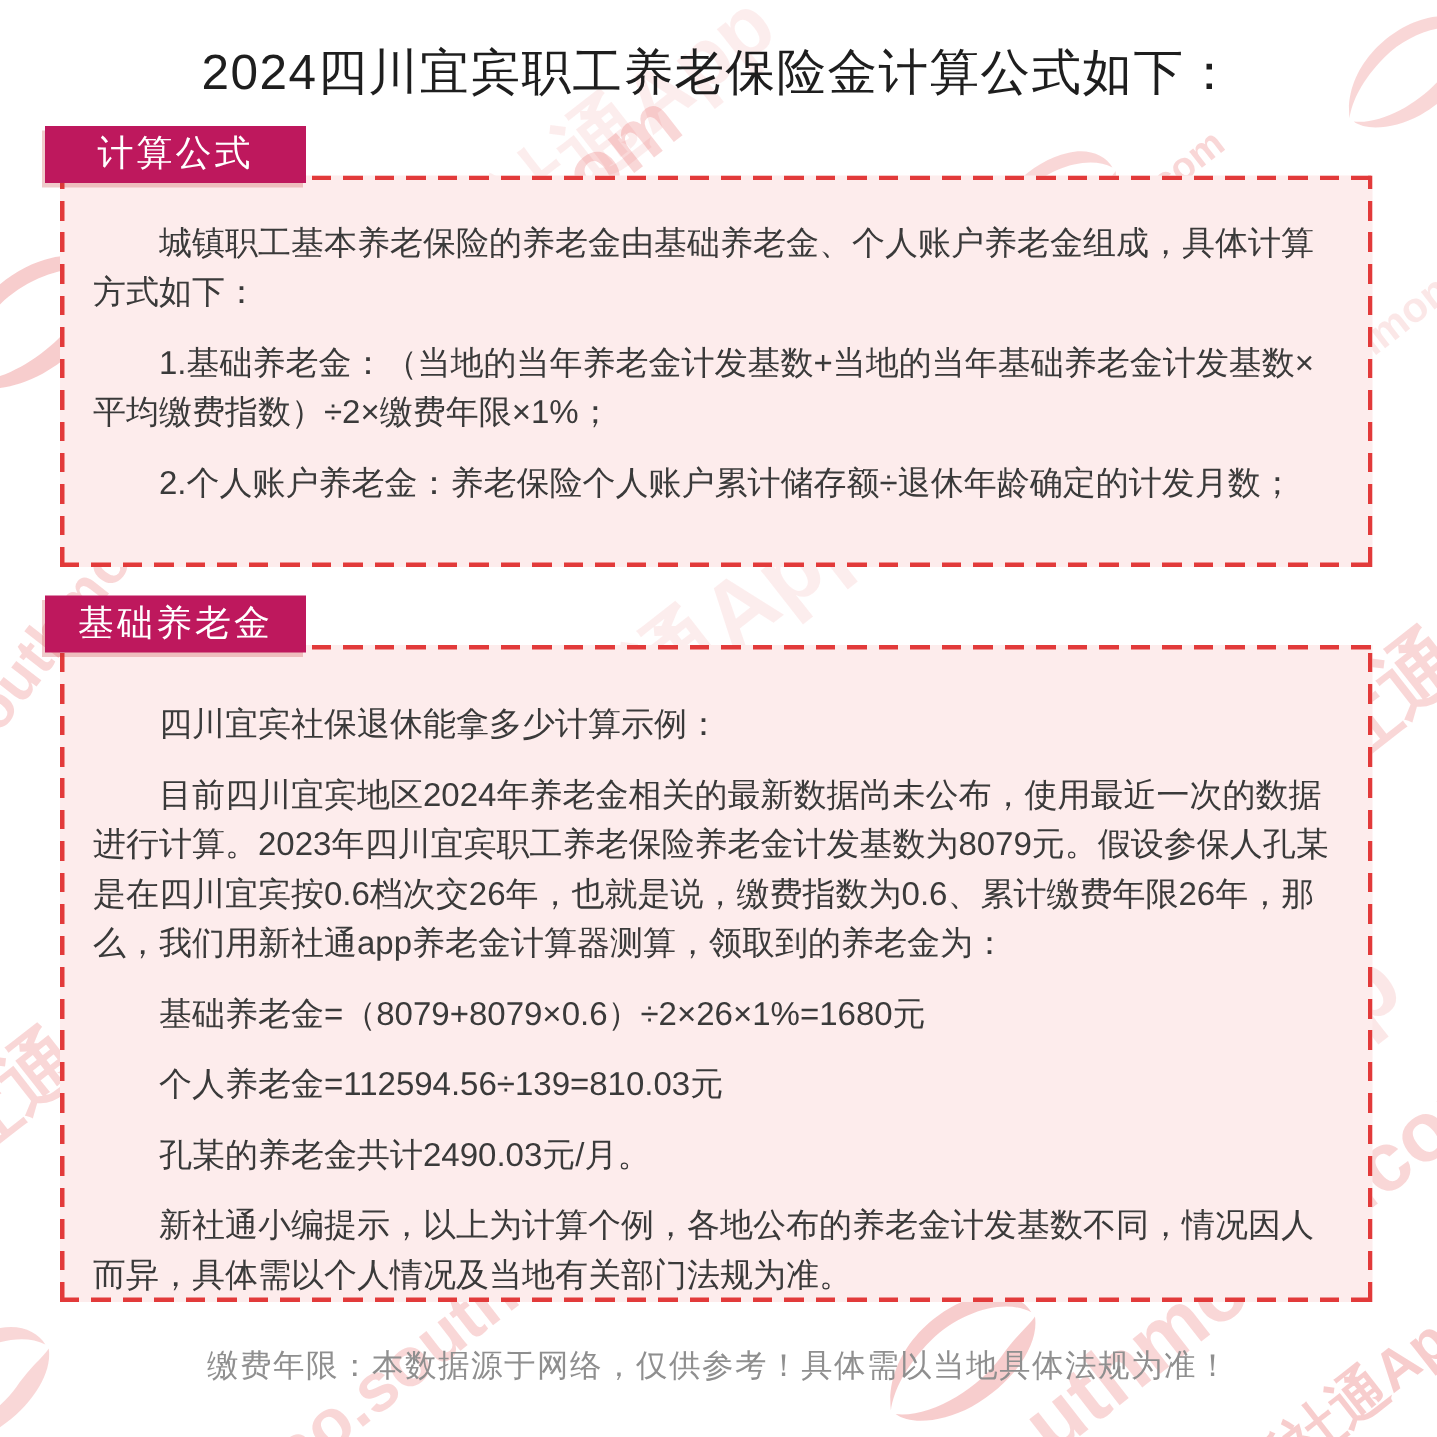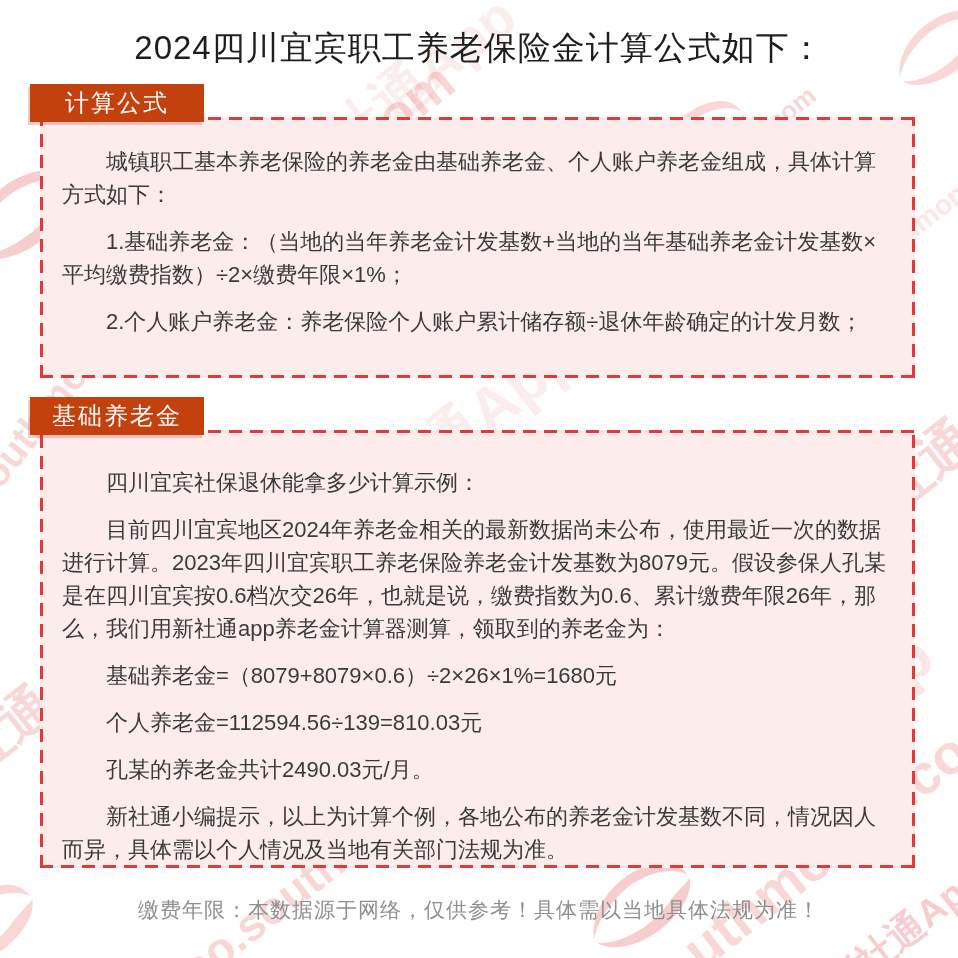--- a/index.html
+++ b/index.html
@@ -29,21 +29,21 @@
   .content{position:absolute;inset:0;z-index:1;}
   .title{
     position:absolute;top:26px;left:0;width:100%;
     text-align:center;
     font-size:33px;font-weight:500;color:#1e1e1e;
     letter-spacing:1px;
   }
   .section-label{
     position:absolute;left:30px;
     width:174px;box-sizing:border-box;
-    background:#c2410c;color:#ffffff;
+    background:#be185d;color:#ffffff;
     font-size:24px;line-height:38px;height:38px;
     text-align:center;letter-spacing:2px;
     z-index:2;
     box-shadow:-2px 3px 0 rgba(197,46,47,.25);
   }
   .label-1{top:84px;}
   .label-2{top:397px;}
   .dash-box{
     position:absolute;left:40px;width:875px;box-sizing:border-box;
     background:#fdecec;

